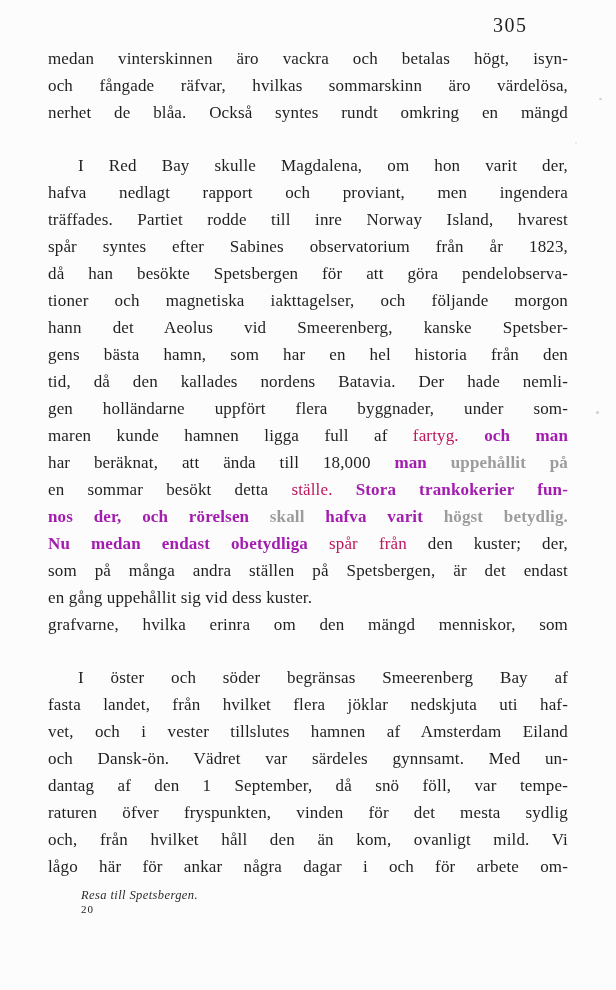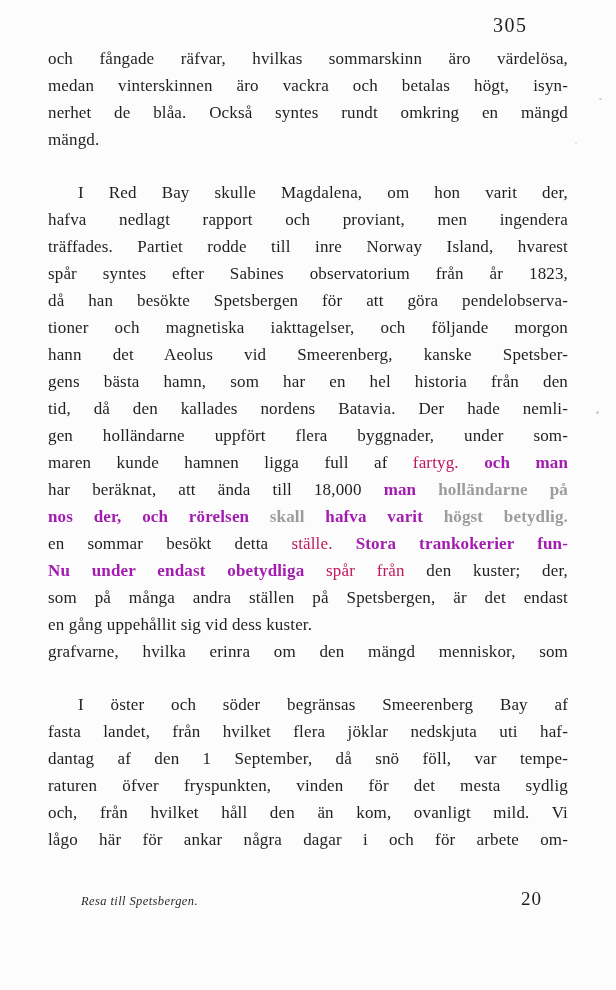--- a/index.html
+++ b/index.html
@@ -28,71 +28,72 @@
     text-align-last:justify;
     white-space:normal;
   }
   .line-end{text-align-last:left;}
   .indent{text-indent:30px;margin-top:26px;}
   .bold{font-weight:700;color:#a21caf;}
   .faded{color:#be185d;}
   .bold.faded{color:#9c9c9c;}
   .footer{
     position:absolute;left:48px;top:888px;width:520px;
-    display:flex;justify-content:space-between;align-items:baseline;
+    display:flex;justify-content:space-between;align-items:baseline;flex-direction:column;
   }
   .book-title{
     font-style:italic;font-size:12.5px;margin-left:33px;color:#2b2b2b;
     letter-spacing:0.4px;
   }
   .signature-number{
-    font-size:19px;margin-right:26px;letter-spacing:1px;
+    font-size:11px;margin-right:26px;letter-spacing:1px;
   }
   .speck{position:absolute;background:#7a7a7a;border-radius:50%;opacity:.35;}
   .speck-1{width:3px;height:2px;left:599px;top:98px;}
   .speck-2{width:3px;height:3px;left:596px;top:411px;}
   .speck-3{width:2px;height:2px;left:575px;top:142px;opacity:.2;}
 </style>
 </head>
 <body>
 
 <div class="scan-page">
 
   <div class="page-number">305</div>
 
   <div class="text-block">
       <div class="paragraph">
+        <div class="line"><span>medan vinterskinnen äro vackra och betalas högt, isyn-</span></div>
         <div class="line"><span>och fångade räfvar, hvilkas sommarskinn äro värdelösa,</span></div>
-        <div class="line"><span>medan vinterskinnen äro vackra och betalas högt, isyn-</span></div>
         <div class="line"><span>nerhet de blåa. Också syntes rundt omkring en mängd</span></div>
-        <div class="line line-end"><span>mängd.</span></div>
       </div>
       <div class="paragraph">
         <div class="line indent"><span>I Red Bay skulle Magdalena, om hon varit der,</span></div>
         <div class="line"><span>hafva nedlagt rapport och proviant, men ingendera</span></div>
         <div class="line"><span>träffades. Partiet rodde till inre Norway Island, hvarest</span></div>
         <div class="line"><span>spår syntes efter Sabines observatorium från år 1823,</span></div>
         <div class="line"><span>då han besökte Spetsbergen för att göra pendelobserva-</span></div>
         <div class="line"><span>tioner och magnetiska iakttagelser, och följande morgon</span></div>
         <div class="line"><span>hann det Aeolus vid Smeerenberg, kanske Spetsber-</span></div>
         <div class="line"><span>gens bästa hamn, som har en hel historia från den</span></div>
         <div class="line"><span>tid, då den kallades nordens Batavia. Der hade nemli-</span></div>
         <div class="line"><span>gen holländarne uppfört flera byggnader, under som-</span></div>
         <div class="line"><span>maren kunde hamnen ligga full af </span><span class="faded">fartyg.</span><span> </span><span class="bold">och man</span></div>
-        <div class="line"><span>har beräknat, att ända till 18,000 </span><span class="bold">man </span><span class="bold faded">holländarne på</span></div>
+        <div class="line"><span>har beräknat, att ända till 18,000 </span><span class="bold">man </span><span class="bold faded">uppehållit på</span></div>
+        <div class="line"><span>en sommar besökt detta </span><span class="faded">ställe.</span><span> </span><span class="bold">Stora trankokerier fun-</span></div>
         <div class="line"><span class="bold">nos der, och rörelsen </span><span class="bold faded">skall</span><span class="bold"> hafva varit </span><span class="bold faded">högst betydlig.</span></div>
-        <div class="line"><span>en sommar besökt detta </span><span class="faded">ställe.</span><span> </span><span class="bold">Stora trankokerier fun-</span></div>
-        <div class="line"><span class="bold">Nu under endast obetydliga </span><span class="faded">spår från</span><span> den kuster; der,</span></div>
+        <div class="line"><span class="bold">Nu medan endast obetydliga </span><span class="faded">spår från</span><span> den kuster; der,</span></div>
         <div class="line"><span>som på många andra ställen på Spetsbergen, är det endast</span></div>
         <div class="line line-end"><span>en gång uppehållit sig vid dess kuster.</span></div>
         <div class="line"><span>grafvarne, hvilka erinra om den mängd menniskor, som</span></div>
       </div>
       <div class="paragraph">
         <div class="line indent"><span>I öster och söder begränsas Smeerenberg Bay af</span></div>
         <div class="line"><span>fasta landet, från hvilket flera jöklar nedskjuta uti haf-</span></div>
+        <div class="line"><span>vet, och i vester tillslutes hamnen af Amsterdam Eiland</span></div>
+        <div class="line"><span>och Dansk-ön. Vädret var särdeles gynnsamt. Med un-</span></div>
         <div class="line"><span>dantag af den 1 September, då snö föll, var tempe-</span></div>
         <div class="line"><span>raturen öfver fryspunkten, vinden för det mesta sydlig</span></div>
         <div class="line"><span>och, från hvilket håll den än kom, ovanligt mild. Vi</span></div>
         <div class="line"><span>lågo här för ankar några dagar i och för arbete om-</span></div>
       </div>
     </div>
 
   <div class="footer">
     <span class="book-title">Resa till Spetsbergen.</span>
     <span class="signature-number">20</span>

